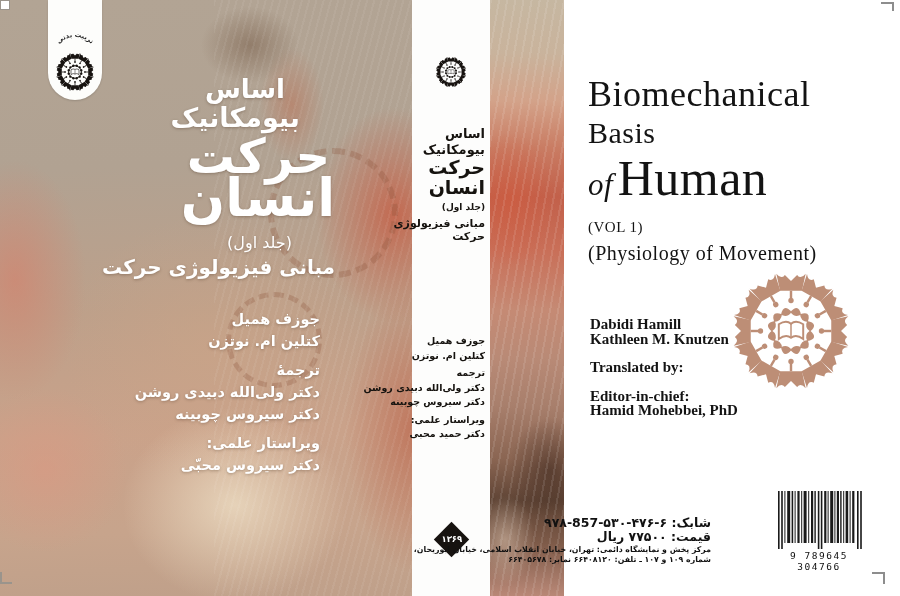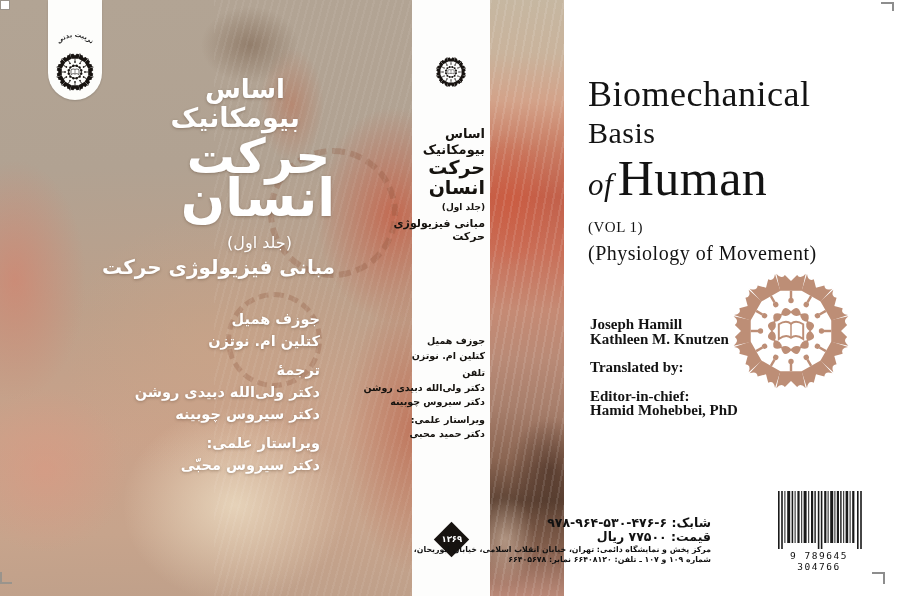--- a/index.html
+++ b/index.html
@@ -220,21 +220,21 @@
       <div class="sp-t3">حرکت</div>
       <div class="sp-t4">انسان</div>
       <div class="sp-vol">(جلد اول)</div>
       <div class="sp-sub">مبانی فیزیولوژی</div>
       <div class="sp-sub" style="margin-top:0">حرکت</div>
     </div>
 
     <div class="sp-credits fa">
       <div>جوزف همیل</div>
       <div>کتلین ام. نوتزن</div>
-      <div class="gap">تلفن</div>
+      <div class="gap">ترجمه</div>
       <div>دکتر ولی‌الله دبیدی روشن</div>
       <div>دکتر سیروس چوبینه</div>
       <div class="gap">ویراستار علمی:</div>
       <div>دکتر حمید محبی</div>
     </div>
 
     <div class="spine-diamond">
       <span>۱۳۶۹</span>
     </div>
   </div>
@@ -253,21 +253,21 @@
       <div class="bc-sub">(Physiology of Movement)</div>
     </div>
 
     <svg class="bc-logo" viewBox="-50 -50 100 100">
       <g fill="currentColor">
           <use href="#rosette"></use>
         </g>
     </svg>
 
     <div class="bc-people">
-      <div>Joseph Hamill</div>
+      <div>Dabidi Hamill</div>
       <div>Kathleen M. Knutzen</div>
       <div class="gap">Translated by:</div>
       <div class="gap">Editor-in-chief:</div>
       <div>Hamid Mohebbei, PhD</div>
     </div>
 
     <div class="barcode-wrap">
       <svg class="barcode-svg" viewBox="0 0 84 58" preserveAspectRatio="none">
         <g fill="#1a1a1a">
           <rect x="0" y="0" width="1.6" height="58"></rect>
@@ -297,21 +297,21 @@
           <rect x="79" y="0" width="1.6" height="58"></rect>
             <rect x="82.2" y="0" width="1.6" height="58"></rect>
         </g>
       </svg>
       <div class="barcode-num">9 789645 304766</div>
     </div>
 
     <div class="isbn-block fa">
       <div class="isbn-line">
         <span>شابک:</span>
-        <span class="ltr-num">۹۷۸-۹۶۴-۵۳۰-۴۷۶-۶</span>
+        <span class="ltr-num">۹۷۸-857-۵۳۰-۴۷۶-۶</span>
       </div>
       <div class="isbn-line">
         <span>قیمت:</span>
         <span>۷۷۵۰۰ ریال</span>
       </div>
       <div class="addr-line">مرکز پخش و نمایشگاه دائمی: تهران، خیابان انقلاب اسلامی، خیابان ابوریحان،</div>
       <div class="addr-line">شماره ۱۰۹ و ۱۰۷ ـ تلفن: ۶۶۴۰۸۱۲۰   نمابر: ۶۶۴۰۵۶۷۸</div>
     </div>
   </div>
 

